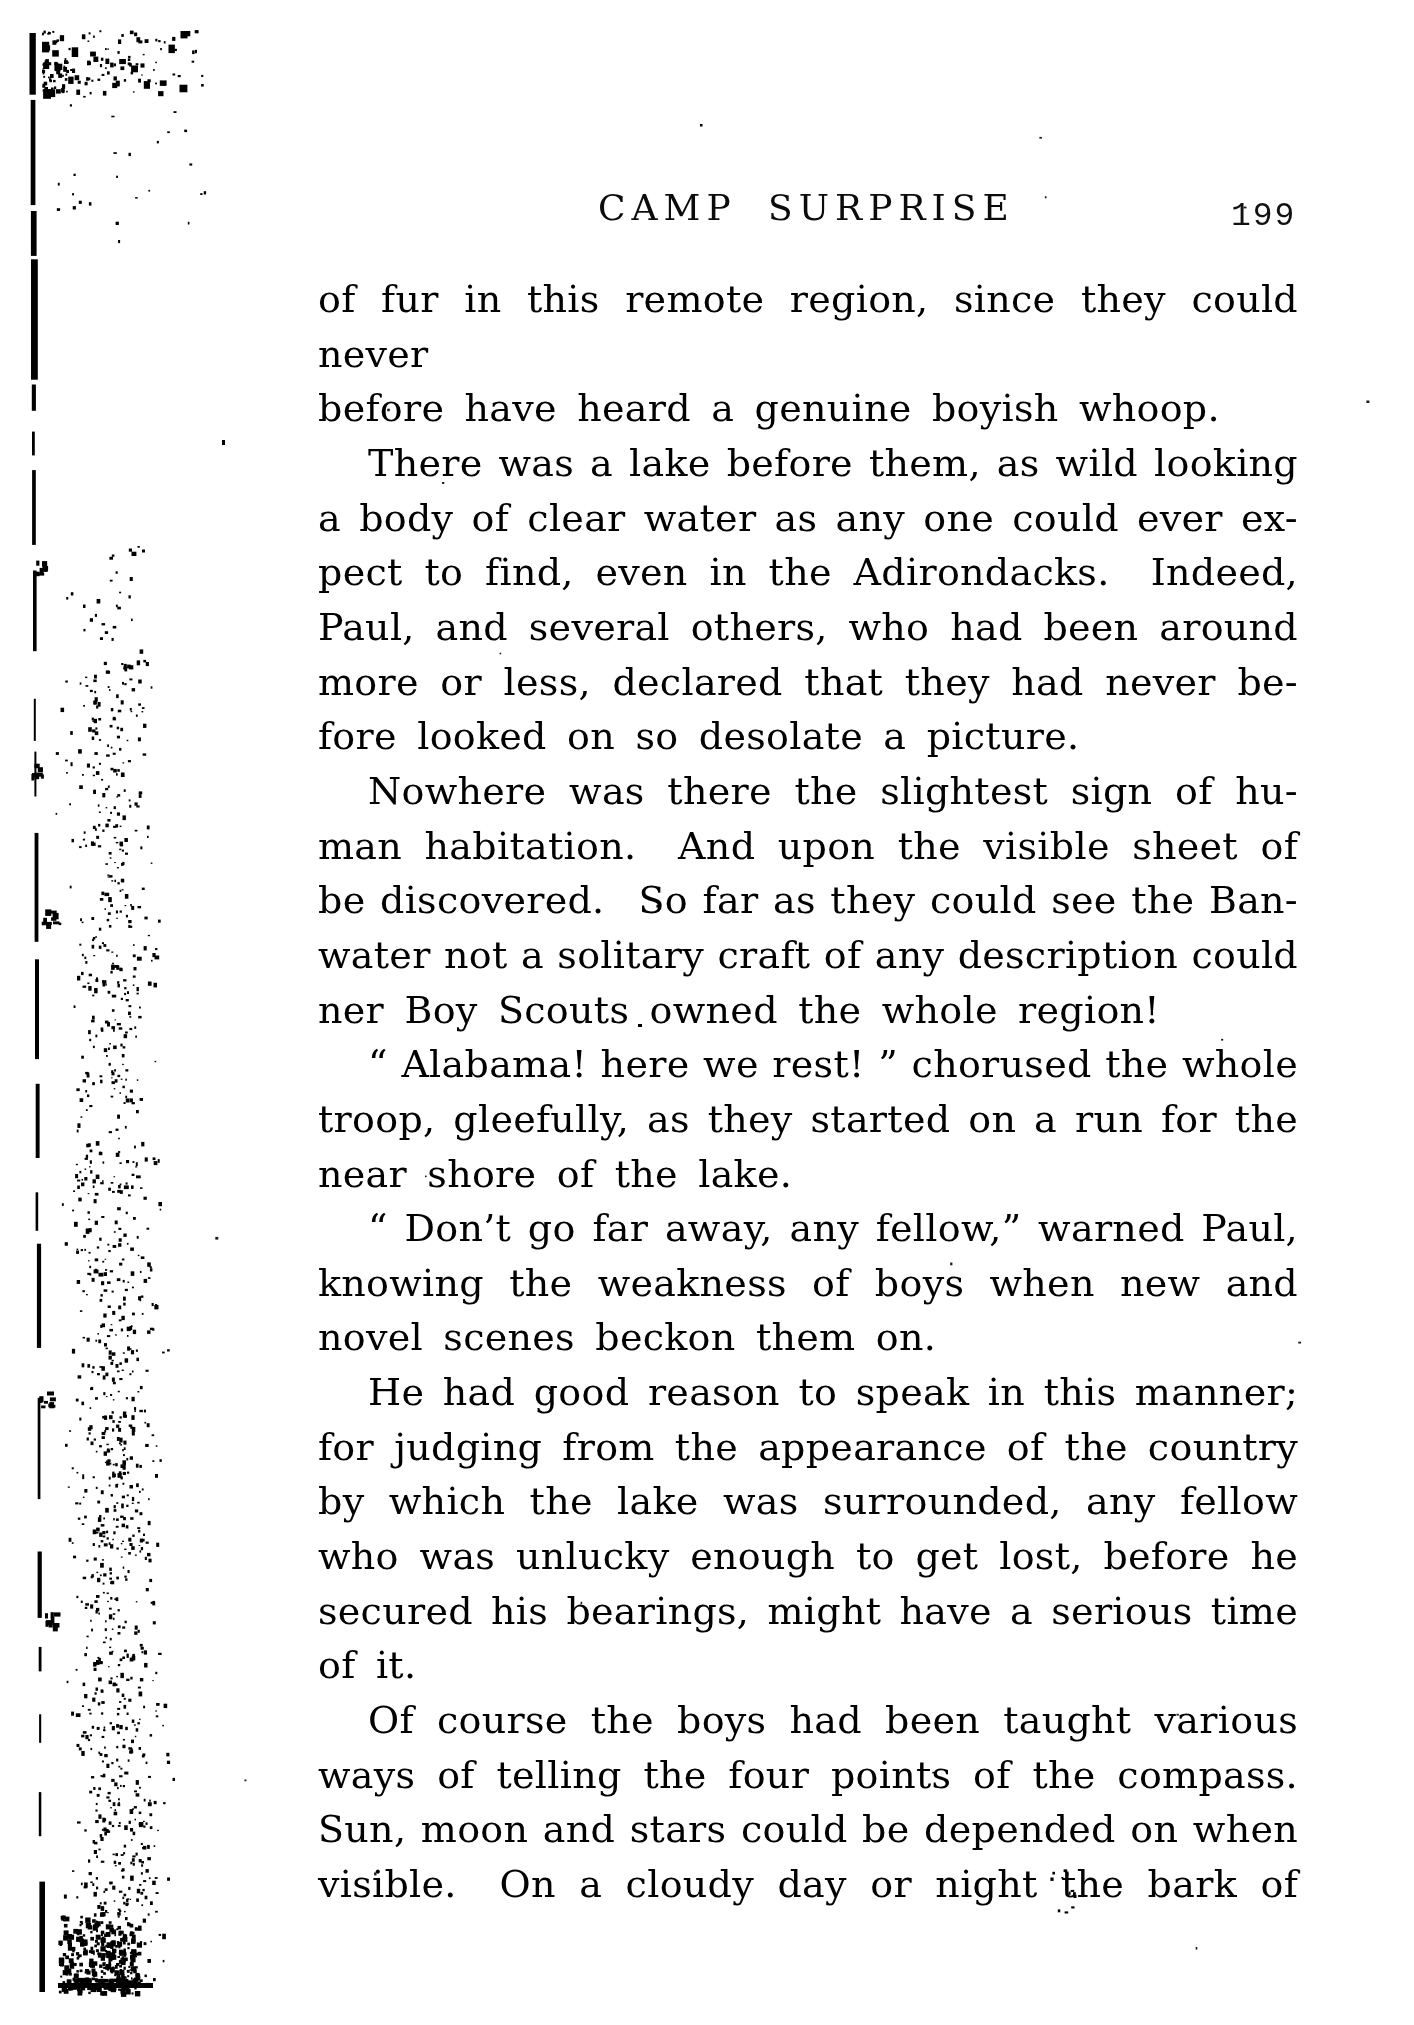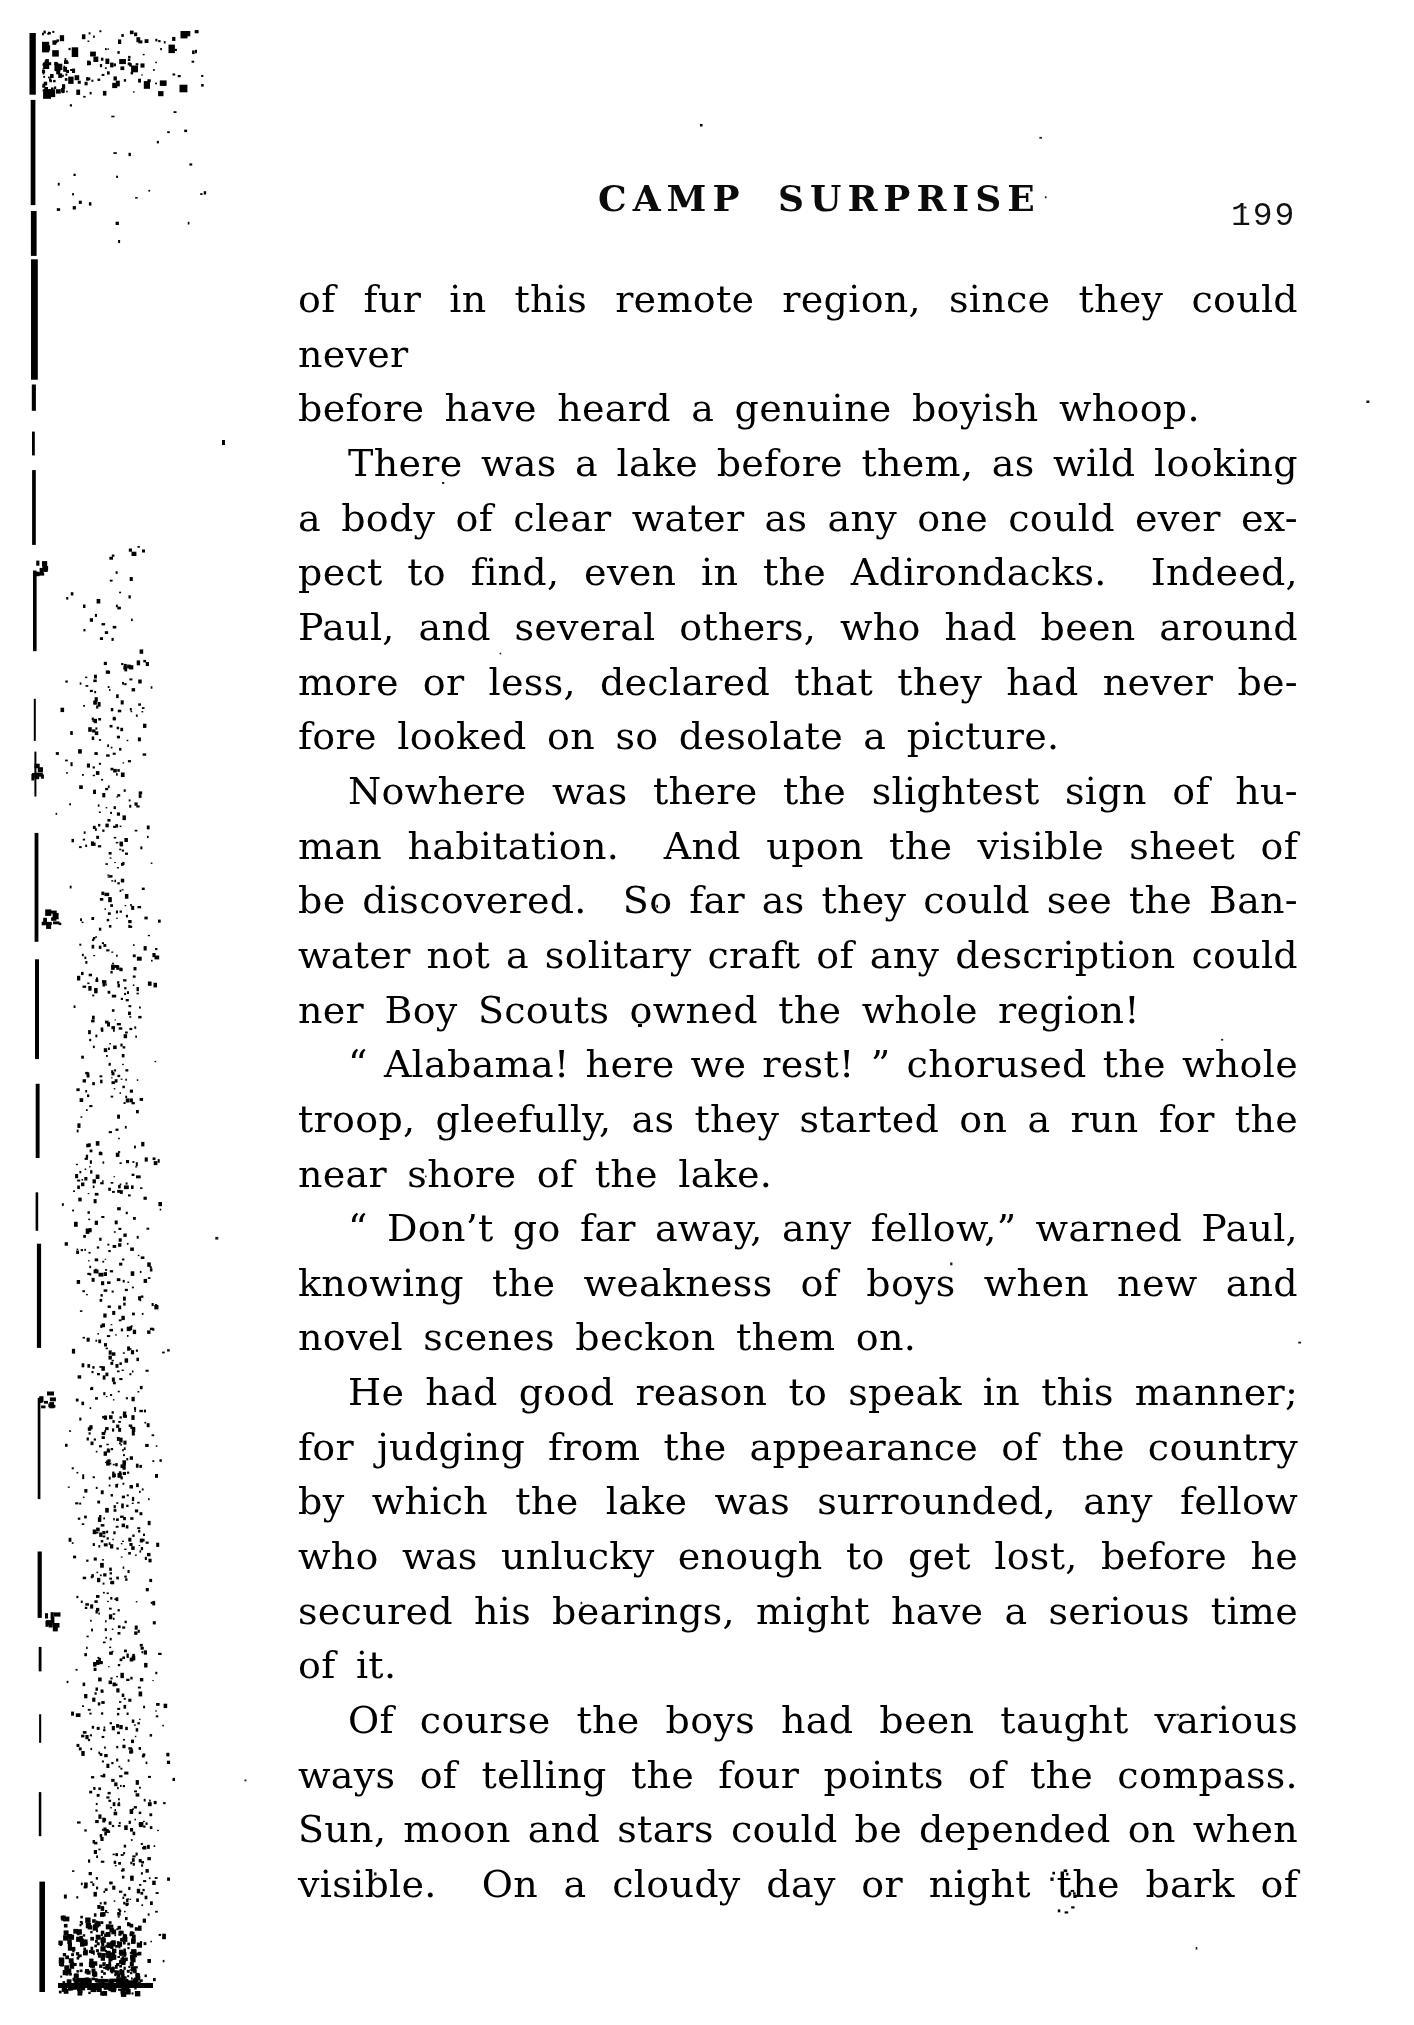--- a/index.html
+++ b/index.html
@@ -6,45 +6,45 @@
   .page{
     position:relative;
     width:1414px;height:2025px;
     background:#ffffff;
     overflow:hidden;
     font-family:"DejaVu Serif", serif;
     color:#000;
   }
   .running-head{
     position:absolute;
-    top:180px;left:598px;width:386px;
+    top:190px;left:598px;width:386px;
     font-size:36px;line-height:36px;
     letter-spacing:6px;word-spacing:14px;
     text-align:center;white-space:nowrap;
     color:#0b0b0b;
-    font-weight:bold;
   }
   .page-number{
     position:absolute;
     top:200px;left:1231px;
     font-size:33px;line-height:33px;
     letter-spacing:2px;
     color:#111;
     font-family:Liberation Mono, monospace;
   }
   .body-block{
     position:absolute;
     top:272px;left:298px;width:1000px;
     font-size:38px;line-height:54.65px;
     letter-spacing:0.3px;word-spacing:1px;
   }
   .ln{
     text-align:justify;
     text-align-last:justify;
     white-space:normal;
+    margin-left:20px;
   }
   .ln.left{
     text-align:left;
     text-align-last:left;
     word-spacing:8px;
   }
   .ln.ind{ text-indent:50px; }
   #noise{
     position:absolute;left:0;top:0;
     width:1414px;height:2025px;

